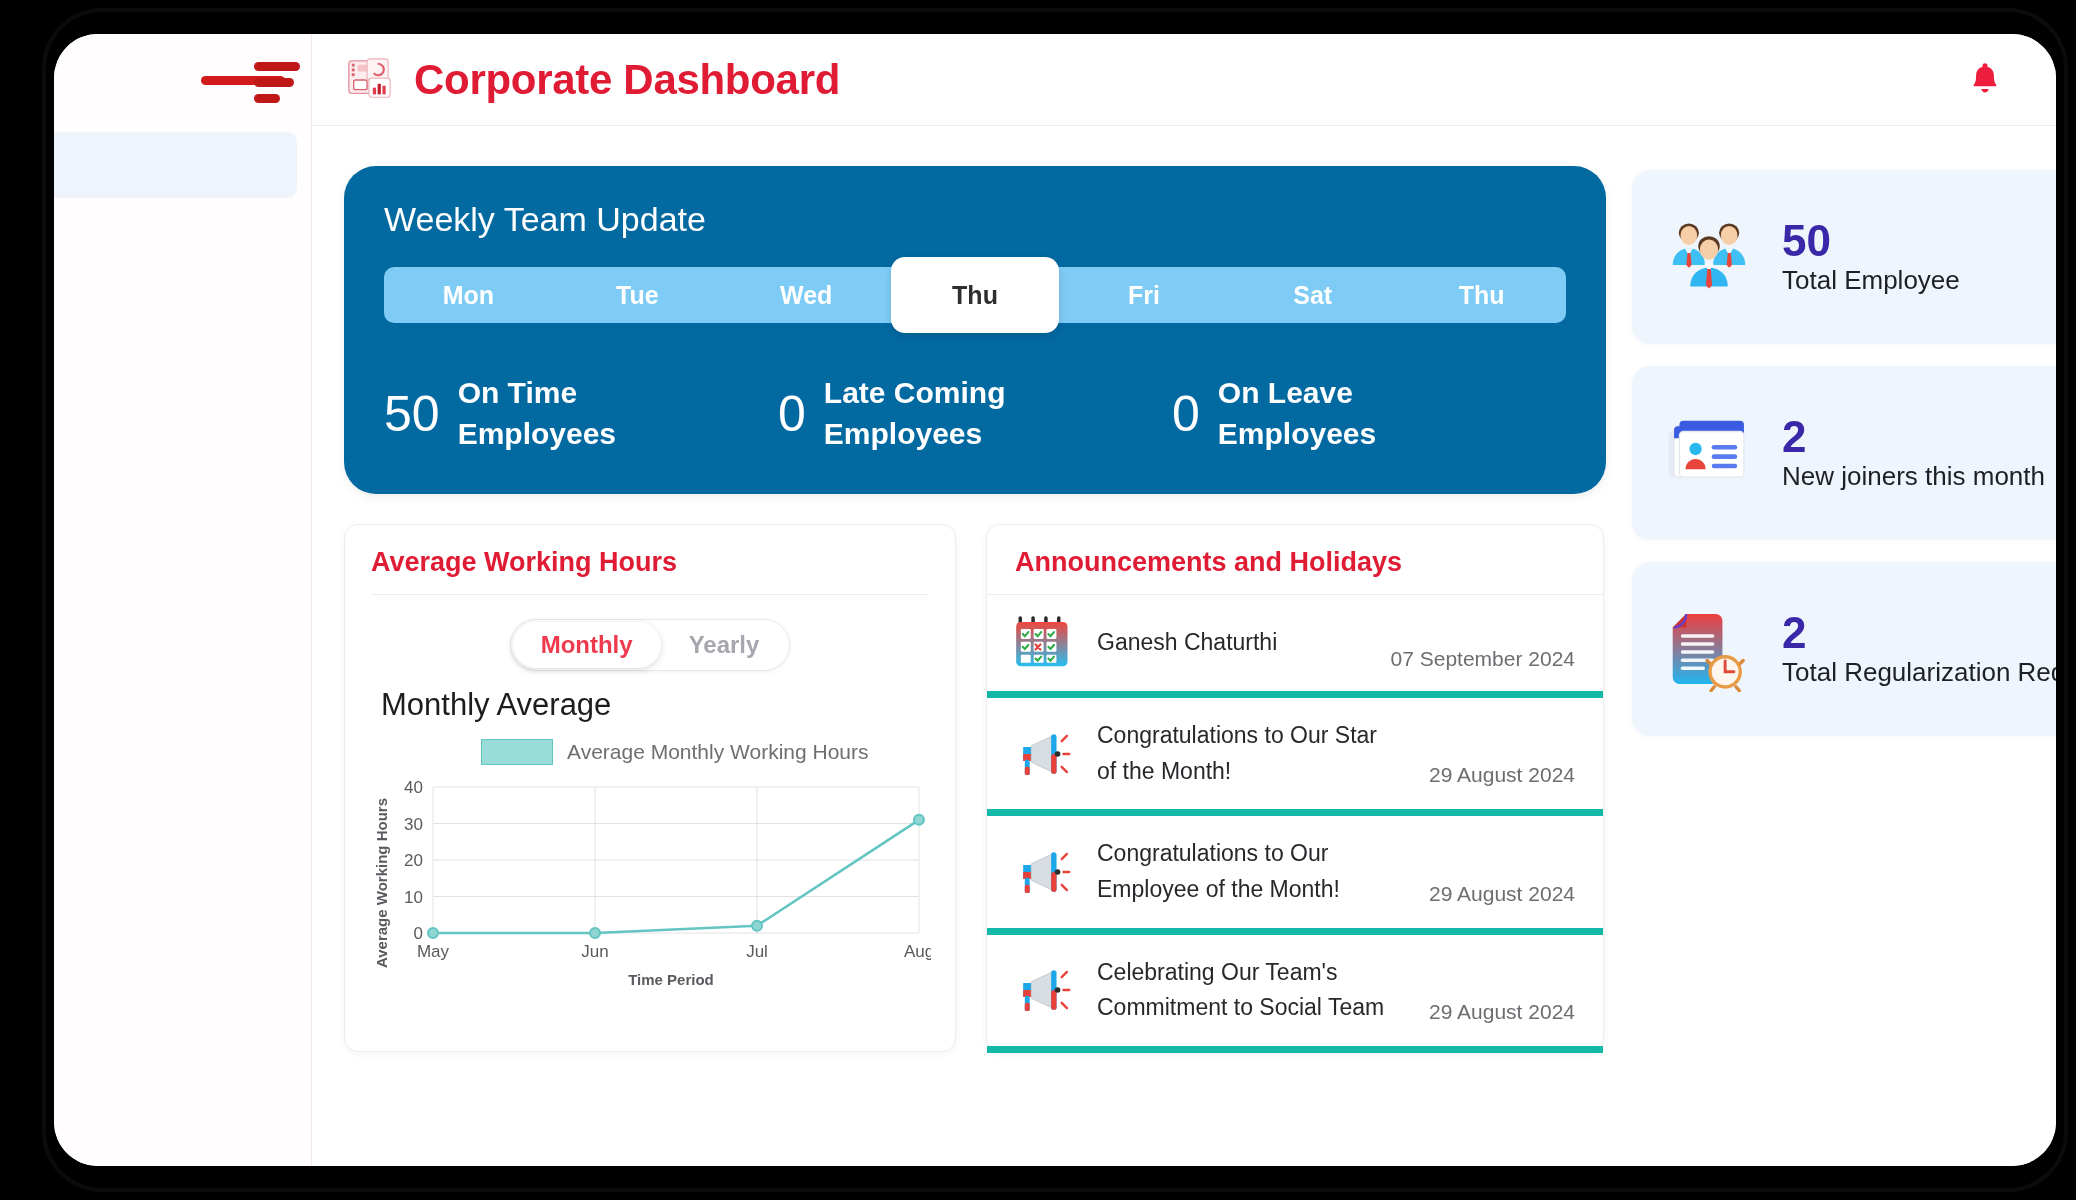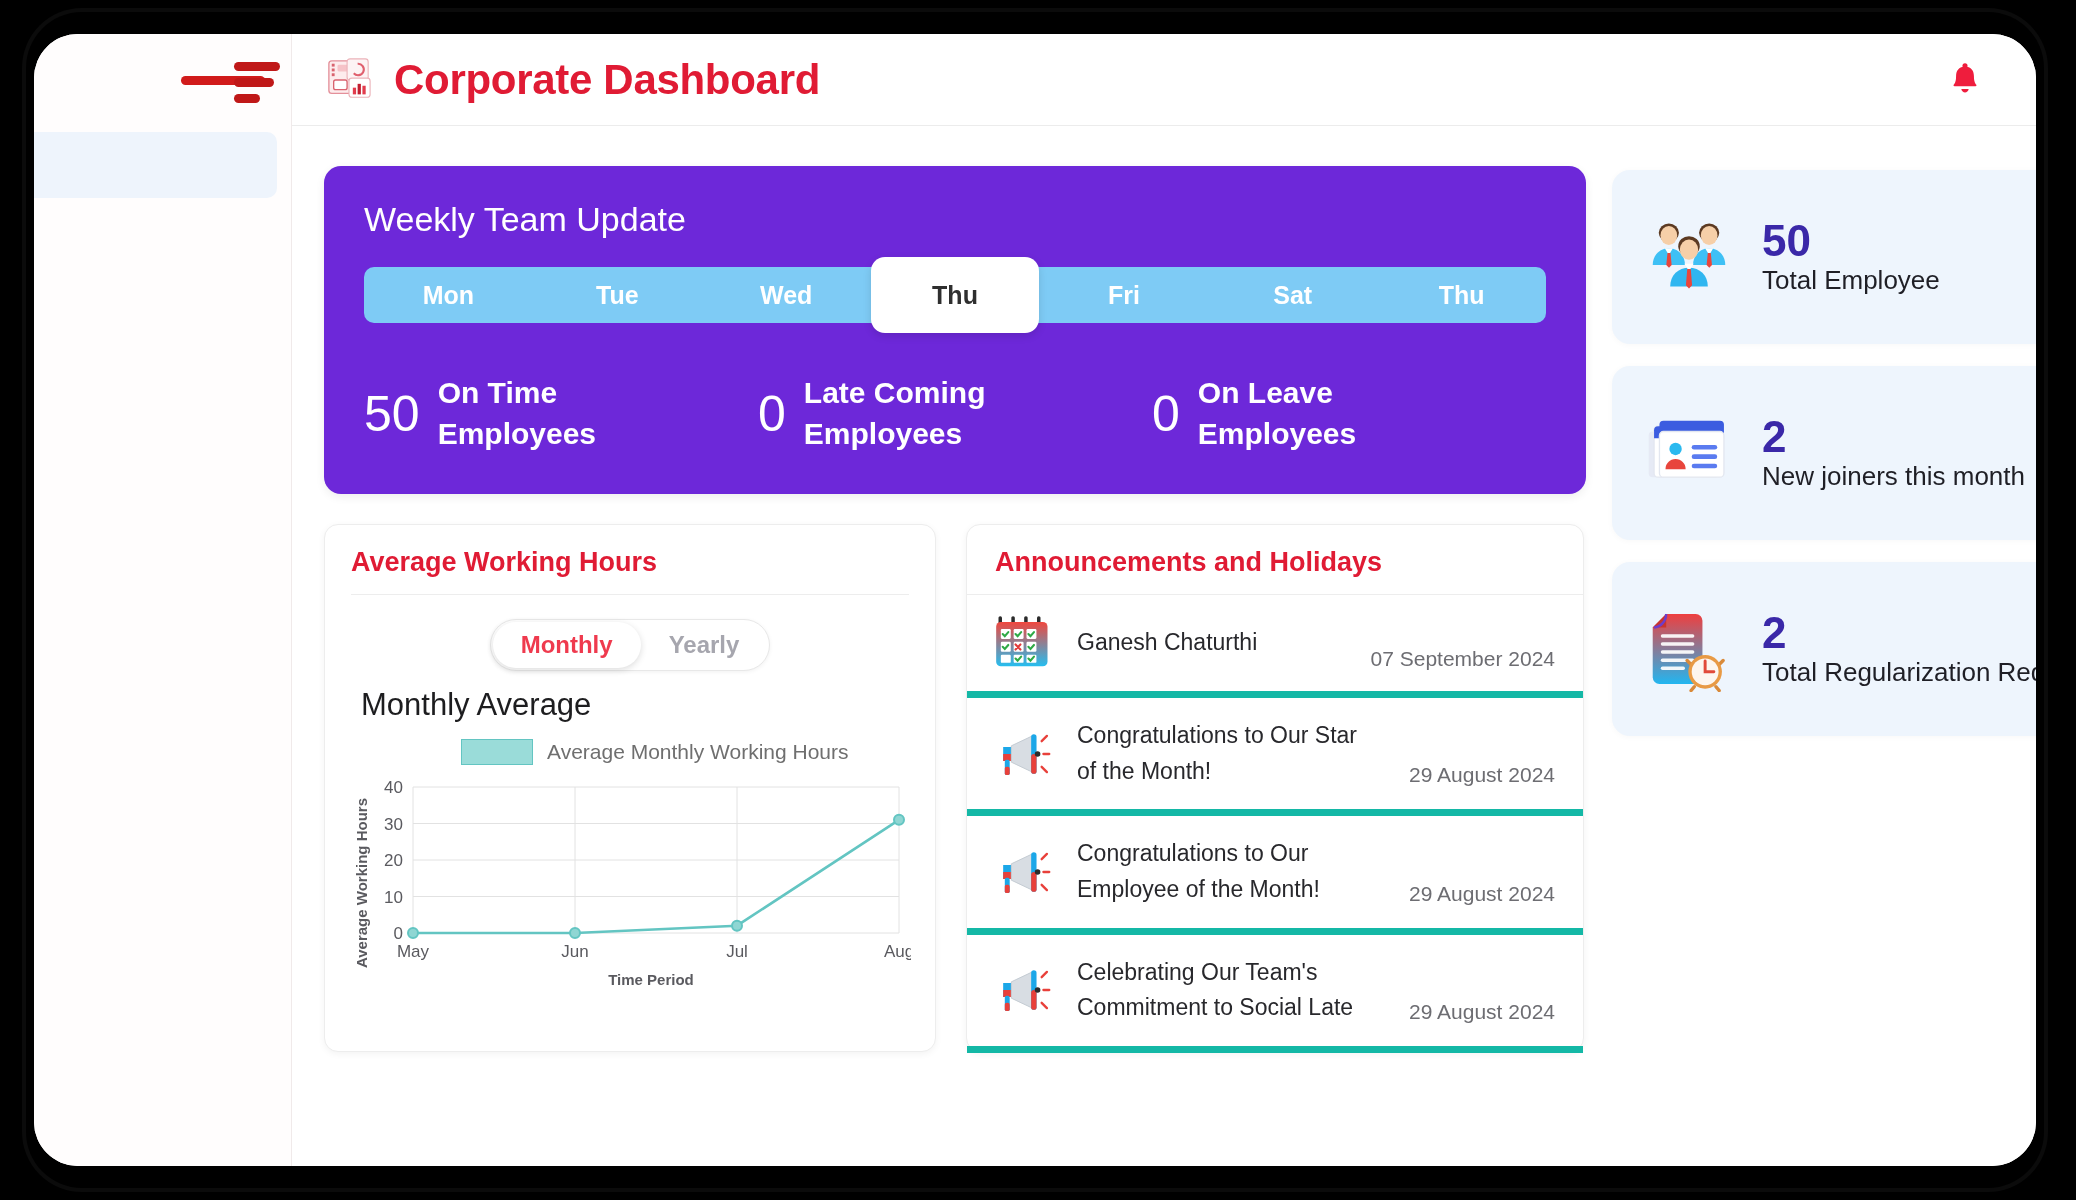--- a/index.html
+++ b/index.html
@@ -9,21 +9,21 @@
     height: 1200px;
     background: #000000;
     font-family: "Liberation Sans", sans-serif;
     overflow: hidden;
     position: relative;
   }
 
   
   .device-frame {
     position: absolute;
-    left: 26px;
+    left: 46px;
     top: 12px;
     width: 2018px;
     height: 1176px;
     background: #000000;
     border-radius: 56px;
     overflow: hidden;
     box-shadow: 0 0 0 4px #0b0b0b;
   }
 
   .device-screen {
@@ -127,22 +127,22 @@
     background: #ffffff;
     padding: 40px 0 0 32px;
     display: flex;
     gap: 26px;
   }
   .col-left { width: 1262px; flex: none; }
   .col-right { width: 470px; flex: none; padding-top: 4px; }
 
   
   .weekly-card {
-    background: #6d28d9;
-    border-radius: 17px;
+    background: #0369a1;
+    border-radius: 32px;
     padding: 34px 40px 40px 40px;
     color: #ffffff;
     box-shadow: 0 3px 10px rgba(0,0,0,0.07);
   }
   .weekly-title { font-size: 34px; font-weight: normal; margin-bottom: 28px; }
 
   .day-strip {
     position: relative;
     background: #7ecbf5;
     border-radius: 10px;
@@ -550,21 +550,21 @@
                 <rect x="31" y="22" width="4.6" height="17" rx="2.3" fill="#e8403a"></rect>
                 <circle cx="36.5" cy="22" r="2.4" fill="#2b2b2b"></circle>
                 <g stroke="#e8403a" stroke-width="2" stroke-linecap="round">
                   <path d="M40 11 L44.5 6.5"></path>
                       <path d="M41.5 22 L46.5 22"></path>
                       <path d="M40 33 L44.5 37.5"></path>
                 </g>
               </svg>
               <div class="ann-text">
                 <div>Celebrating Our Team's</div>
-                <div>Commitment to Social Late</div>
+                <div>Commitment to Social Team</div>
               </div>
               <div class="ann-date">29 August 2024</div>
             </div>
 
           </div>
         </div>
       </div>
     </div>
 
     <div class="col-right">

